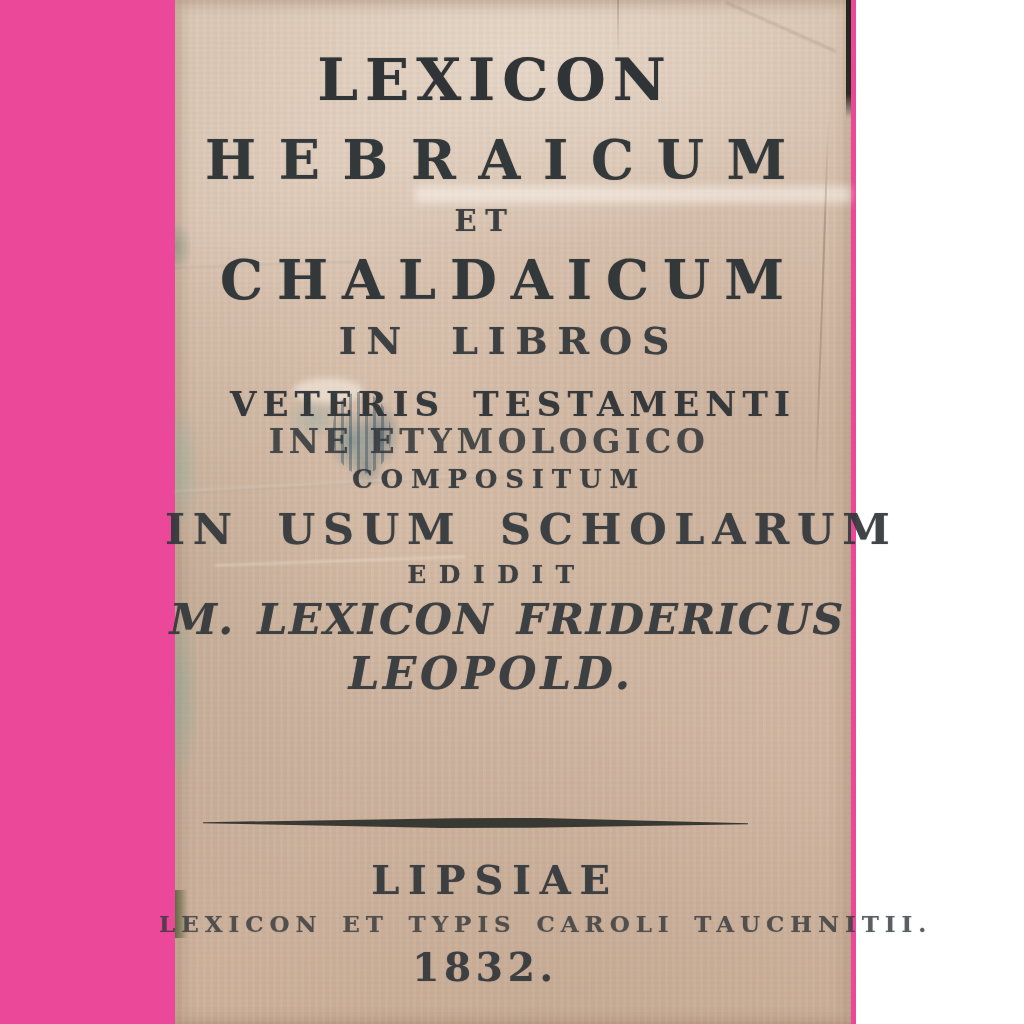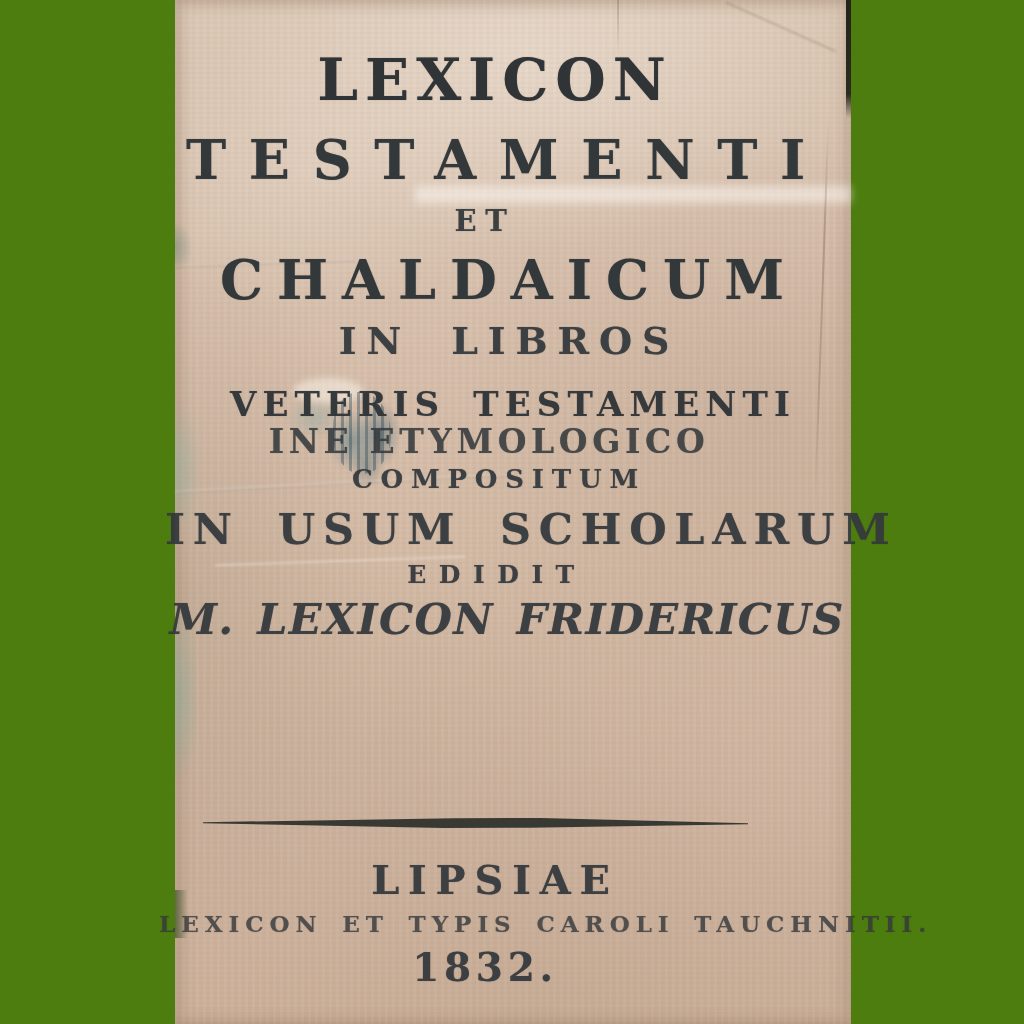--- a/index.html
+++ b/index.html
@@ -3,22 +3,22 @@
 <meta charset="utf-8">
 <style>
   * { margin: 0; padding: 0; box-sizing: border-box; }
   html, body {
     width: 1024px; height: 1024px;
     overflow: hidden;
     font-family: "DejaVu Serif", "Liberation Serif", serif;
   }
   .scan {
     position: relative;
-    width: 1024px; height: 1024px;
-    background: #4d7c0f;
+    width: 856px; height: 1024px;
+    background: #ec4899;
   }
   
   .paper {
     position: absolute;
     left: 175px; top: 0;
     width: 676px; height: 1024px;
     background:
       radial-gradient(ellipse 420px 260px at 52% 6%,  rgba(240,228,216,.55), rgba(240,228,216,0) 72%),
       radial-gradient(ellipse 300px 200px at 20% 17%, rgba(232,216,202,.45), rgba(232,216,202,0) 70%),
       radial-gradient(ellipse 480px 420px at 88% 42%, rgba(186,158,137,.38), rgba(186,158,137,0) 72%),
@@ -143,30 +143,31 @@
     <div class="stain stain-ink-highlight"></div>
     <div class="stain stain-ink"></div>
     <div class="stain stain-ink-streaks"></div>
     <div class="stain stain-left-a"></div>
     <div class="stain stain-left-b"></div>
     <div class="stain stain-left-c"></div>
     <div class="stain stain-left-d"></div>
     <div class="stain edge-dark-right"></div>
 
     <div class="line l-lexicon">LEXICON</div>
-    <div class="line l-hebraicum">TESTAMENTI</div>
+    <div class="line l-hebraicum">HEBRAICUM</div>
     <div class="line l-et">ET</div>
     <div class="line l-chaldaicum">CHALDAICUM</div>
     <div class="line l-inlibros">IN LIBROS</div>
     <div class="line l-veteris">VETERIS TESTAMENTI</div>
     <div class="line l-etymologico">INE ETYMOLOGICO</div>
     <div class="line l-compositum">COMPOSITUM</div>
     <div class="line l-inusum">IN USUM SCHOLARUM</div>
     <div class="line l-edidit">EDIDIT</div>
     <div class="line l-editor1">M. LEXICON FRIDERICUS</div>
+    <div class="line l-editor2">LEOPOLD.</div>
 
     <div class="rule"></div>
 
     <div class="line l-lipsiae">LIPSIAE</div>
     <div class="line l-imprint">LEXICON ET TYPIS CAROLI TAUCHNITII.</div>
     <div class="line l-year">1832.</div>
 
   </div>
 </div>
 

